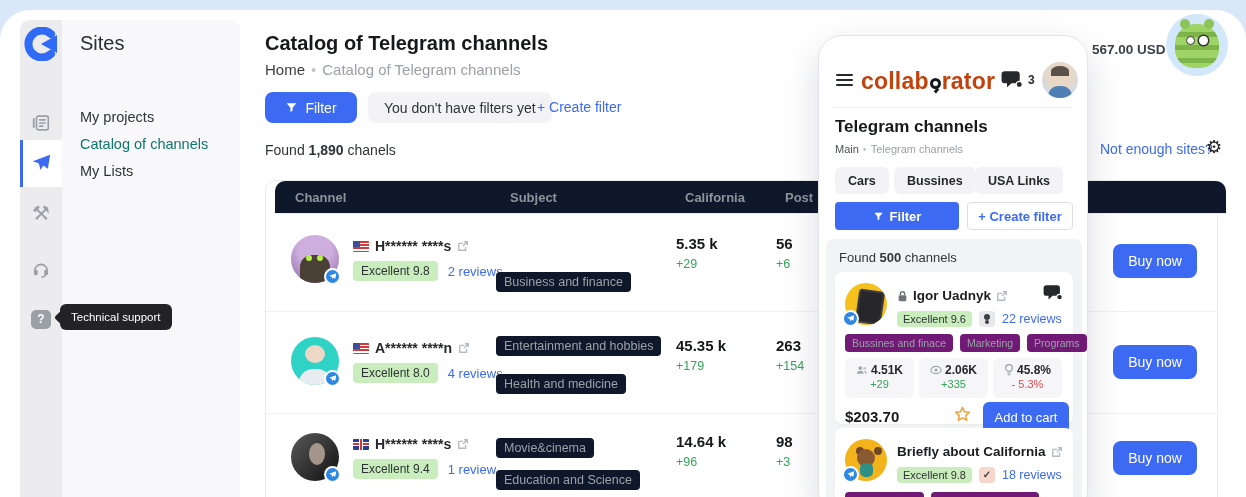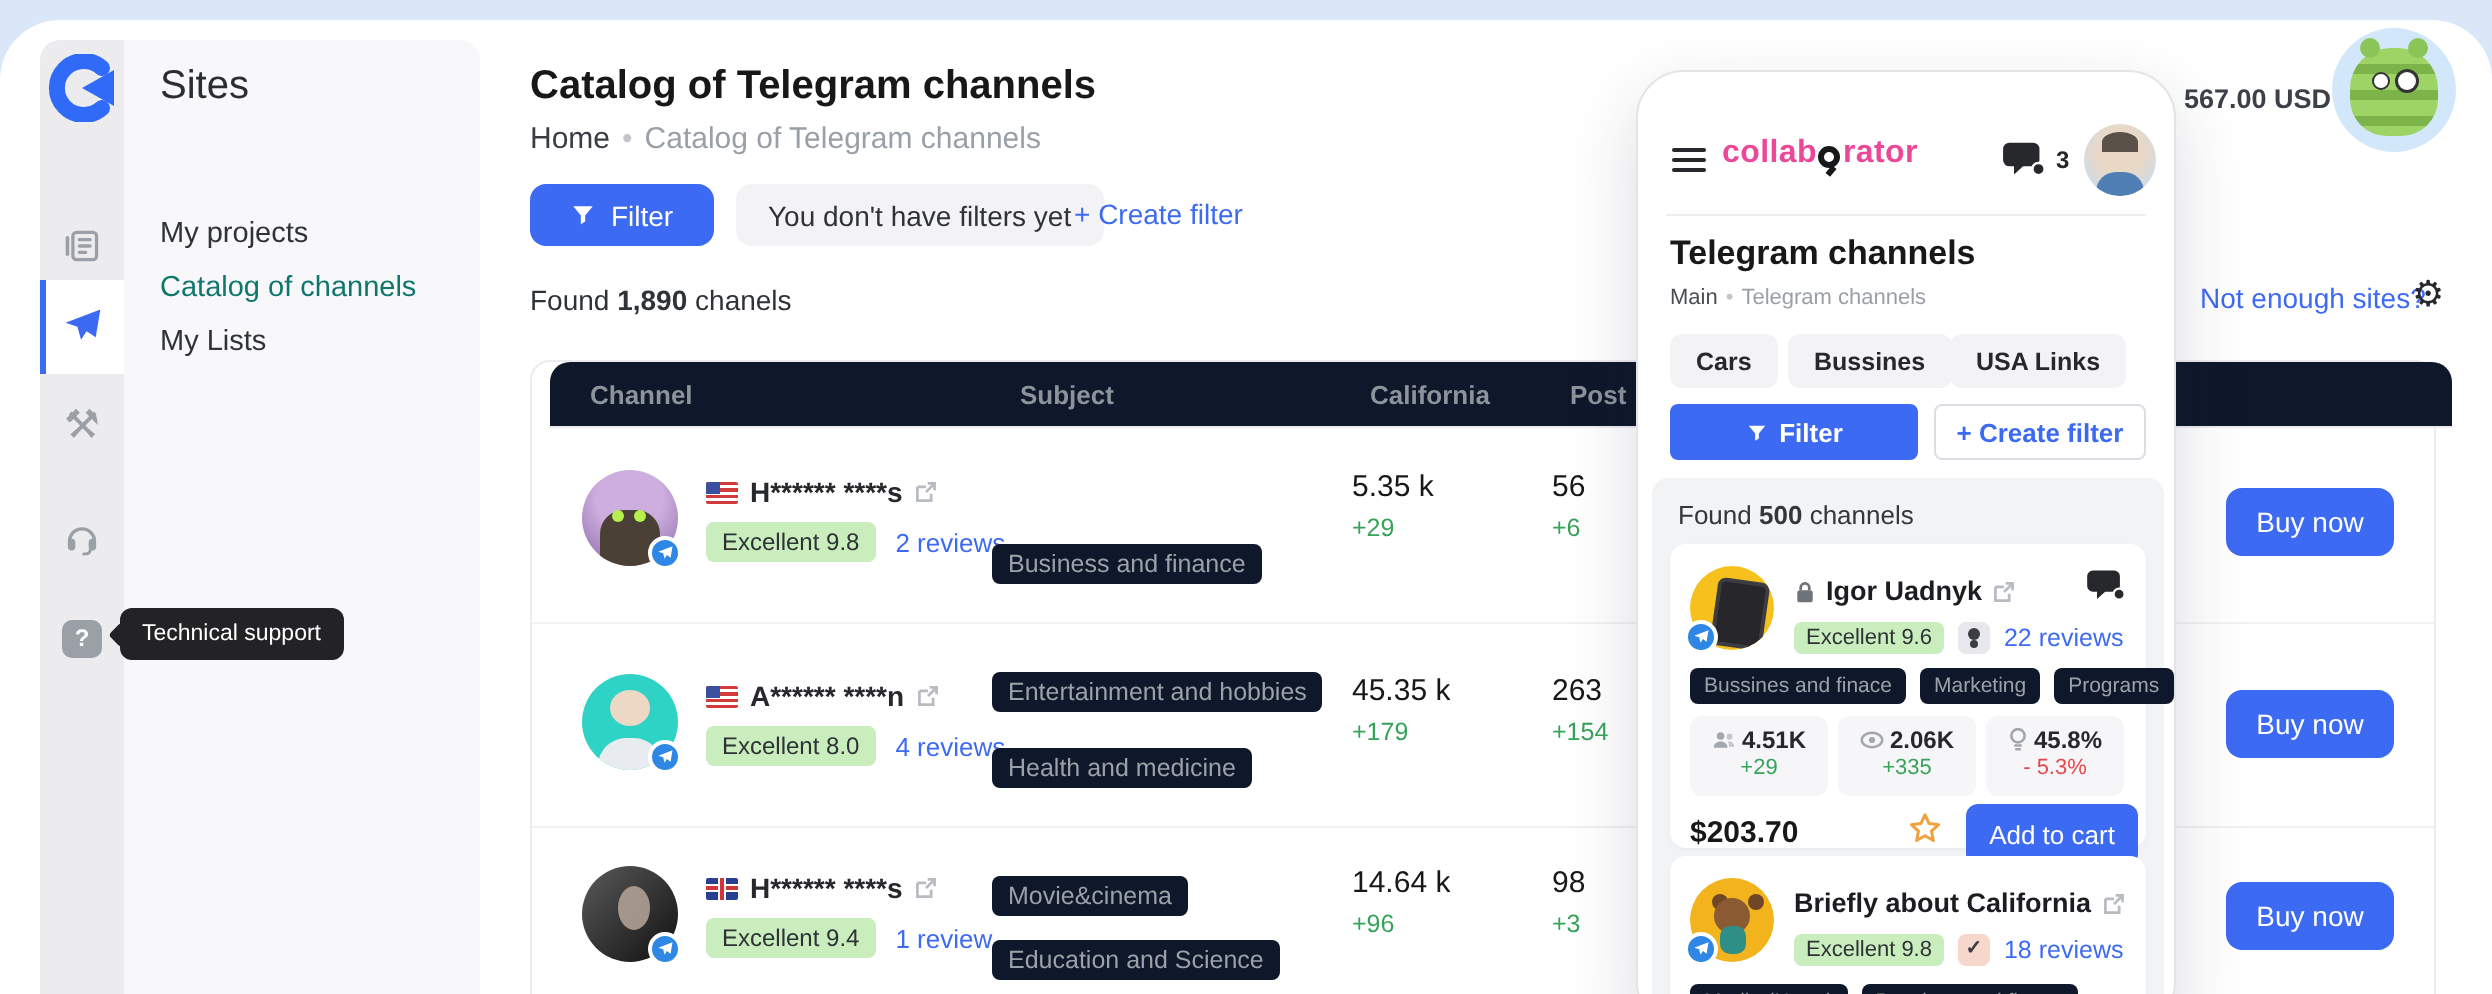--- a/index.html
+++ b/index.html
@@ -72,32 +72,32 @@
   .flag-us { background:repeating-linear-gradient(180deg,#d23b3b 0 1.6px,#fff 1.6px 3.2px); }
   .flag-us::before { content:''; position:absolute; left:0; top:0; width:7px; height:6px; background:#3a4f9e; }
   .flag-uk { background:#2b3f92; }
   .flag-uk::before { content:''; position:absolute; top:3.5px; left:0; width:100%; height:4px; background:linear-gradient(180deg,#fff 0 1px,#d23535 1px 3px,#fff 3px 4px); }
   .flag-uk::after { content:''; position:absolute; left:6px; top:0; width:4px; height:100%; background:linear-gradient(90deg,#fff 0 1px,#d23535 1px 3px,#fff 3px 4px); }
   .badge-row { position:absolute; left:87px; display:flex; align-items:center; gap:10px; }
   .rate-badge { background:#c9edbc; color:#2e3237; font-size:12px; padding:3px 8px; border-radius:4px; white-space:nowrap; }
   .reviews-link { font-size:13px; color:#3d6af2; cursor:pointer; white-space:nowrap; }
   .subj { position:absolute; left:230px; width:190px; }
   .subj span { display:inline-block; background:#0f172a; color:#9ba1a8; font-size:12.5px; padding:3px 8px; border-radius:4px; margin-bottom:5px; white-space:nowrap;margin-top:39px; }
-  .num { position:absolute; font-size:15px; font-weight:normal; color:#17181a; }
+  .num { position:absolute; font-size:15px; font-weight:bold; color:#17181a; }
   .delta { position:absolute; font-size:12.5px; }
   .pos { color:#36a35a; } .neg { color:#e5484d; }
   .col-fol { left:410px; } .col-post { left:510px; }
   .btn-buy { position:absolute; left:847px; width:84px; height:34px; background:#3d6af2; color:#fff; font-size:14px; border:none; border-radius:8px; cursor:pointer; }
   .ext { flex:0 0 auto; }
 
   
   .phone { position:absolute; left:818px; top:35px; width:270px; height:480px; background:#fff; border:1px solid #e4e4e8; border-radius:24px; box-shadow:0 14px 36px rgba(30,40,60,.16); z-index:20; overflow:hidden; }
   .ph-burger { left:17px; top:38px; width:17px; height:12px; cursor:pointer; }
   .ph-burger i { display:block; height:2px; background:#26282c; margin-bottom:3px; border-radius:1px; }
-  .ph-logo { left:42px; top:32px; font-size:16px; font-weight:bold; color:#ec4899; letter-spacing:.2px; display:flex; align-items:center; }
+  .ph-logo { left:42px; top:32px; font-size:23px; font-weight:bold; color:#c2410c; letter-spacing:.2px; display:flex; align-items:center; }
   .logo-o { display:inline-block; width:11px; height:11px; border:3px solid #17181a; border-radius:50%; position:relative; margin:3px 1px 0; }
   .logo-o::after { content:''; position:absolute; width:3px; height:5px; background:#17181a; left:2px; top:7px; transform:rotate(40deg); }
   .ph-chat { left:182px; top:34px; cursor:pointer; }
   .ph-chat-count { left:209px; top:37px; font-size:12px; font-weight:bold; color:#26282c; }
   .ph-avatar { left:223px; top:26px; width:36px; height:36px; border-radius:50%; background:radial-gradient(circle at 50% 38%, #e9d8c6 0 40%, #cfdbe6 75%); overflow:hidden; cursor:pointer; }
   .ph-avatar::before { content:''; position:absolute; top:4px; left:9px; width:18px; height:10px; border-radius:50% 50% 0 0; background:#5a5149; }
   .ph-avatar::after { content:''; position:absolute; bottom:0; left:6px; width:24px; height:12px; border-radius:10px 10px 0 0; background:#4f7fb5; }
   .ph-div { left:14px; top:71px; width:240px; height:1px; background:#ededf0; }
   .ph-title { left:16px; top:81px; font-size:17px; font-weight:bold; color:#17181a; }
   .ph-crumbs { left:16px; top:107px; font-size:11px; color:#9aa0a8; }
@@ -117,21 +117,21 @@
   .ph-rate-row { position:absolute; left:62px; top:39px; display:flex; align-items:center; gap:7px; }
   .ph-rate-row .rate-badge { font-size:11px; padding:2px 6px; }
   .mini-badge { width:16px; height:16px; border-radius:4px; display:flex; align-items:center; justify-content:center; }
   .mini-badge.gray { background:#e7e7ec; }
   .mini-badge.pink { background:#f7d6cb; }
   .mini-badge .fig { width:6px; height:6px; border-radius:50%; background:#3b3e44; box-shadow:0 5px 0 -1px #3b3e44; margin-top:-4px; }
   .mini-badge .chk { color:#3b3e44; font-size:10px; font-weight:bold; line-height:1; }
   .ph-rev { font-size:12.5px; color:#3d6af2; cursor:pointer; white-space:nowrap; }
   .ph-card-chat { position:absolute; right:10px; top:12px; cursor:pointer; }
   .ph-tags { position:absolute; left:10px; display:flex; gap:7px; }
-  .ph-tags span { background:#0f172a; color:#9ba1a8; font-size:10.5px; padding:3px 7px; border-radius:4px; white-space:nowrap; }
+  .ph-tags span { background:#701a75; color:#9ba1a8; font-size:10.5px; padding:3px 7px; border-radius:4px; white-space:nowrap; }
   .ph-stats { position:absolute; left:10px; top:86px; display:flex; gap:5px; }
   .stat { width:69px; height:40px; background:#f6f6f8; border-radius:6px; text-align:center; padding-top:5px; }
   .stat .v { font-size:12px; font-weight:bold; color:#26282c; display:flex; align-items:center; justify-content:center; gap:3px; }
   .stat .d { font-size:11px; margin-top:1px; }
   .ph-price { position:absolute; left:10px; top:136px; font-size:15px; font-weight:bold; color:#17181a; }
   .ph-star { position:absolute; left:118px; top:133px; cursor:pointer; }
   .ph-cart { position:absolute; left:148px; top:130px; width:86px; height:31px; background:#3d6af2; border:none; border-radius:6px; color:#fff; font-size:13px; cursor:pointer; }
   .lock { flex:0 0 auto; }
 </style>
 </head>

